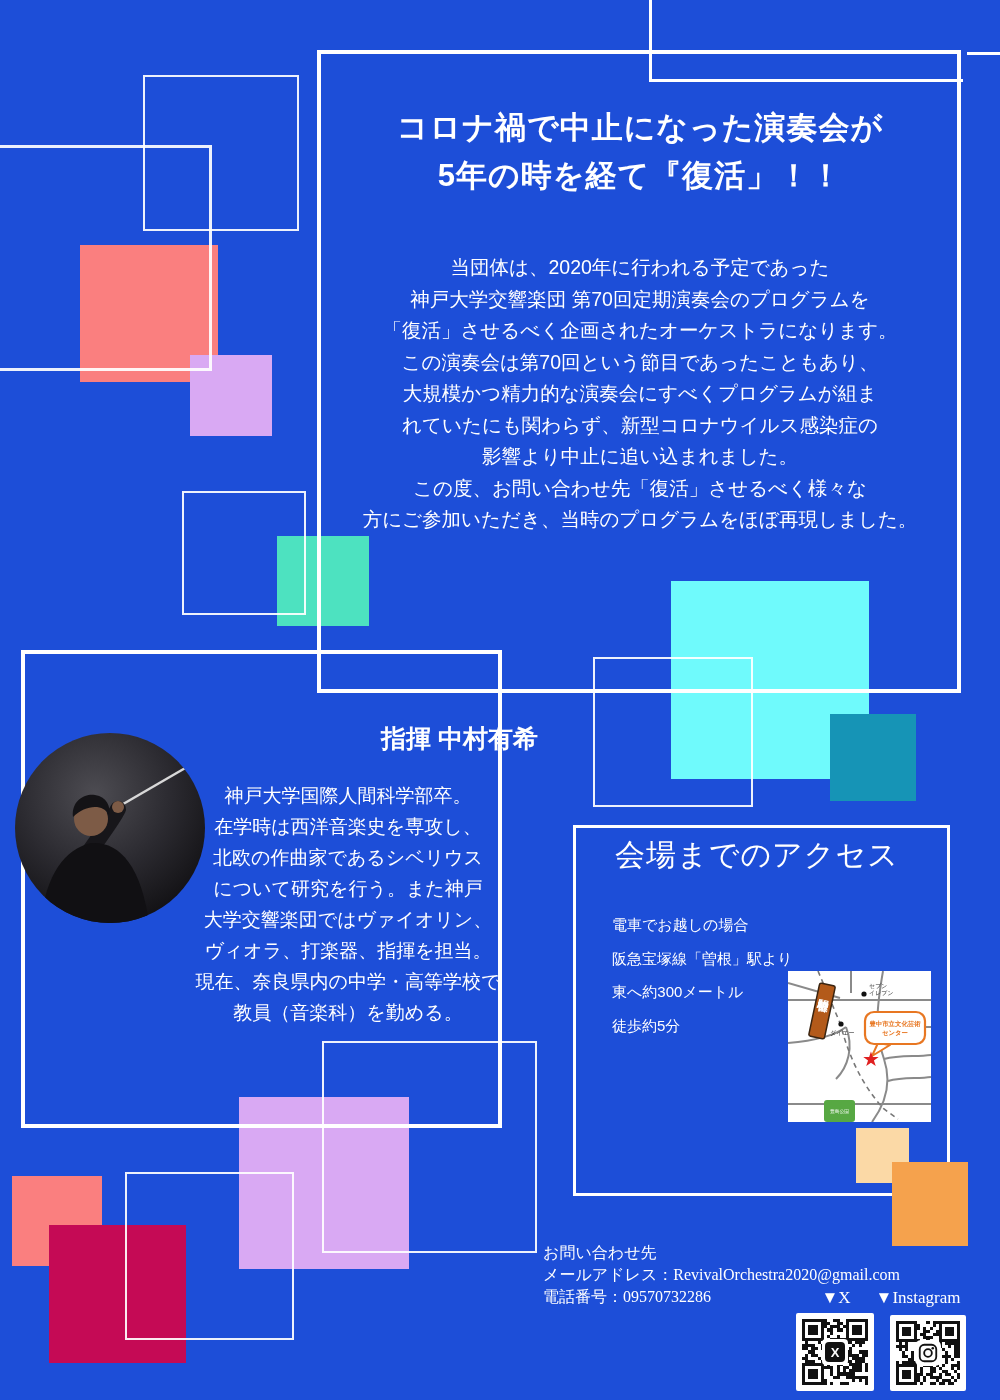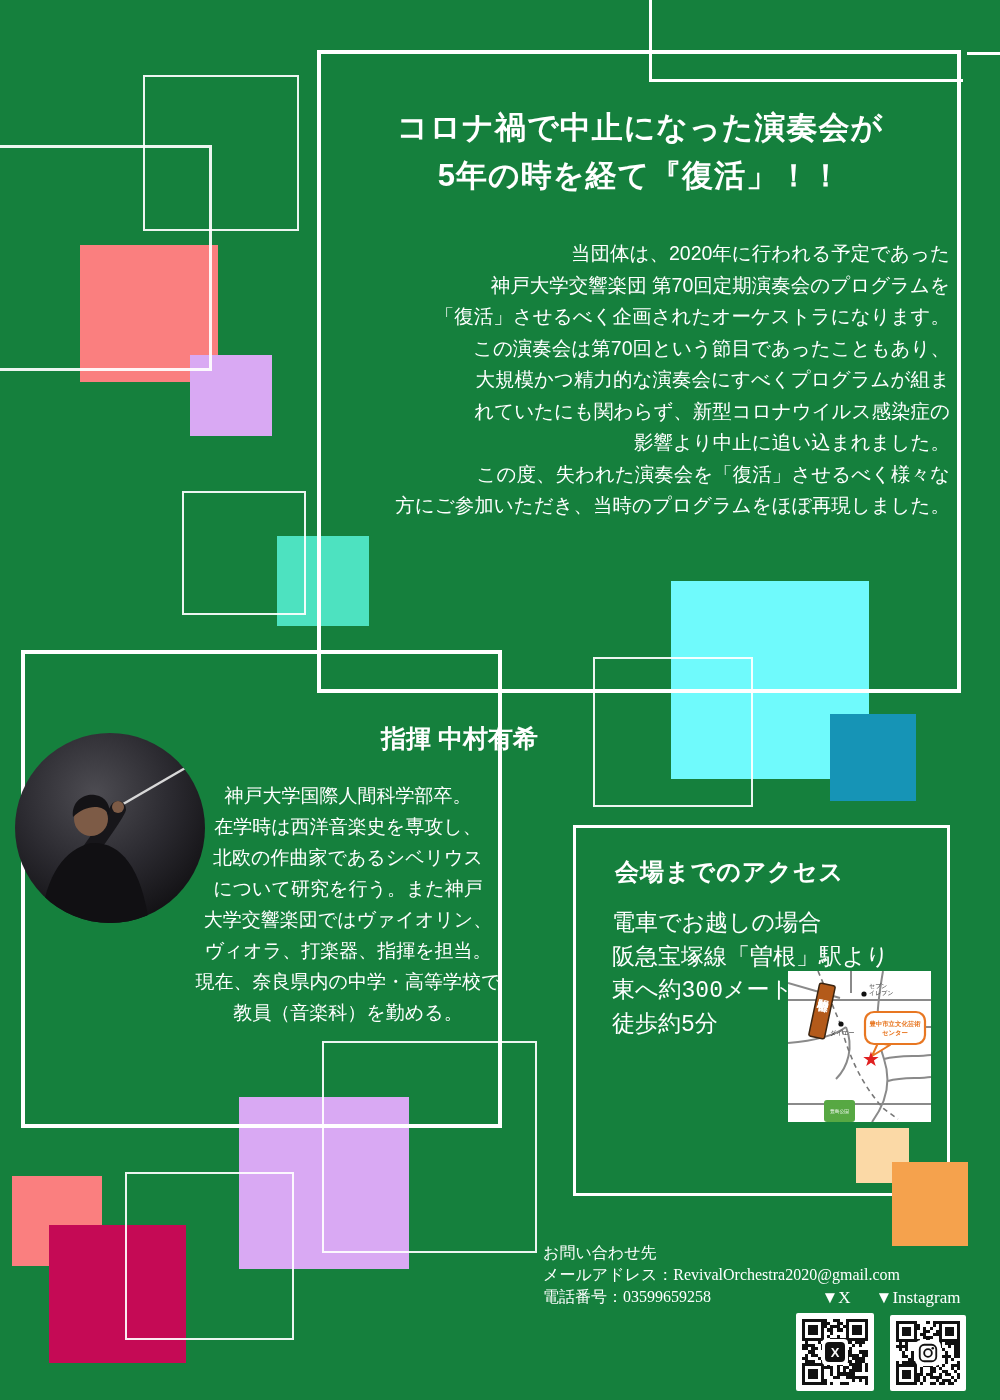--- a/index.html
+++ b/index.html
@@ -1,16 +1,16 @@
 <!DOCTYPE html>
 <html><head>
 <meta charset="utf-8">
 <style>
   html,body{margin:0;padding:0;background:#000;}
-  #poster{position:relative;width:1000px;height:1400px;background:#15803d;overflow:hidden;
+  #poster{position:relative;width:1000px;height:1400px;background:#1d4ed8;overflow:hidden;
           font-family:"Liberation Sans","DejaVu Sans",sans-serif;color:#fff;}
   .abs{position:absolute;}
   .sq{position:absolute;}
   .osq{position:absolute;border:2px solid rgba(255,255,255,.92);}
   .thick{border-width:4px;border-color:#fff;}
   .med{border-width:3px;border-color:#fff;}
   .wline{position:absolute;background:#fff;}
 
   
   #salmon1{left:80px;top:245px;width:138px;height:137px;}
@@ -34,26 +34,26 @@
   #mainframe{left:317px;top:50px;width:644px;height:643px;box-sizing:border-box;}
   #rectF{left:593px;top:657px;width:156px;height:146px;}
   #conductorbox{left:21px;top:650px;width:481px;height:478px;box-sizing:border-box;}
   #accessbox{left:573px;top:825px;width:377px;height:371px;box-sizing:border-box;}
   #rectG2{left:322px;top:1041px;width:211px;height:208px;}
   #rectG{left:125px;top:1172px;width:165px;height:164px;}
 
   
   #title{left:322px;top:104px;width:636px;text-align:center;font-weight:bold;
          font-size:31px;line-height:48px;letter-spacing:1px;}
-  #intro{left:330px;top:238px;width:620px;text-align:right;font-size:19.5px;line-height:31.5px;}
+  #intro{left:330px;top:252px;width:620px;text-align:center;font-size:19.5px;line-height:31.5px;}
   #conductor-heading{left:158px;top:722px;width:380px;text-align:right;
                      font-weight:bold;font-size:25px;}
   #bio{left:158px;top:780px;width:380px;text-align:center;font-size:19px;line-height:31px;}
-  #access-heading{left:615px;top:856px;font-weight:bold;font-size:24px;letter-spacing:1px;}
-  #access-lines{left:612px;top:908px;font-size:23px;line-height:33.5px;font-family:Liberation Mono, monospace;}
+  #access-heading{left:615px;top:835px;font-weight:normal;font-size:30px;letter-spacing:1px;}
+  #access-lines{left:612px;top:908px;font-size:15px;line-height:33.5px;}
   #contact{left:543px;top:1242px;font-family:"Liberation Serif","DejaVu Serif",serif;
            font-size:16px;line-height:22px;}
   #x-label{left:797px;top:1288px;width:78px;text-align:center;
            font-family:"Liberation Serif","DejaVu Serif",serif;font-size:17px;}
   #ig-label{left:868px;top:1288px;width:100px;text-align:center;
             font-family:"Liberation Serif","DejaVu Serif",serif;font-size:17px;}
 
   
   #photo{left:15px;top:733px;width:190px;height:190px;border-radius:50%;overflow:hidden;
          background:radial-gradient(circle at 42% 32%, #4d4c52 0%, #2b2a30 45%, #121114 80%);}
@@ -112,21 +112,21 @@
   </div>
 
   <div class="abs" id="intro">
     <div>当団体は、2020年に行われる予定であった</div>
     <div>神戸大学交響楽団 第70回定期演奏会のプログラムを</div>
     <div>「復活」させるべく企画されたオーケストラになります。</div>
     <div>この演奏会は第70回という節目であったこともあり、</div>
     <div>大規模かつ精力的な演奏会にすべくプログラムが組ま</div>
     <div>れていたにも関わらず、新型コロナウイルス感染症の</div>
     <div>影響より中止に追い込まれました。</div>
-    <div>この度、失われた演奏会を「復活」させるべく様々な</div>
+    <div>この度、お問い合わせ先「復活」させるべく様々な</div>
     <div>方にご参加いただき、当時のプログラムをほぼ再現しました。</div>
   </div>
 
   <div class="abs" id="photo">
     <svg viewBox="0 0 190 190">
       <line x1="103" y1="74" x2="172" y2="34" stroke="#d8d8d8" stroke-width="2.5"></line>
       <path d="M70,125 C84,104 96,90 103,76" stroke="#17161a" stroke-width="16" fill="none" stroke-linecap="round"></path>
       <circle cx="103" cy="74" r="6" fill="#7d5b46"></circle>
       <circle cx="76" cy="86" r="17" fill="#7d5b46"></circle>
       <path d="M58,84 C56,66 72,60 80,62 C92,64 96,74 94,82 C88,70 70,72 58,84 Z" fill="#141316"></path>
@@ -188,21 +188,21 @@
       <g>
         <rect x="36" y="129" width="31" height="22" rx="3" fill="#57A843"></rect>
         <text x="51.5" y="142" font-size="4.8" fill="#fff" text-anchor="middle">豊島公園</text>
       </g>
     </svg>
   </div>
 
   <div class="abs" id="contact">
     <div>お問い合わせ先</div>
     <div>メールアドレス：RevivalOrchestra2020@gmail.com</div>
-    <div>電話番号：03599659258</div>
+    <div>電話番号：09570732286</div>
   </div>
 
   <div class="abs" id="x-label">▼X</div>
   <div class="abs" id="ig-label">▼Instagram</div>
 
   <div class="qr" id="qr-x">
     <div class="qr-grid">
         <svg viewBox="0 0 21 21" xmlns="http://www.w3.org/2000/svg" shape-rendering="crispEdges">
           <rect x="7" y="0" width="1" height="1" fill="#111"></rect>
           <rect x="10" y="0" width="1" height="1" fill="#111"></rect>

